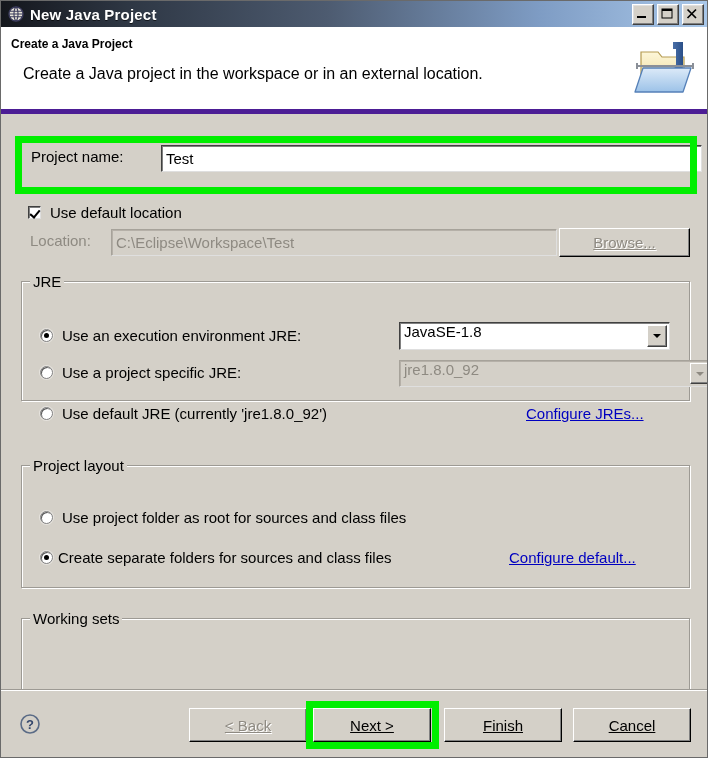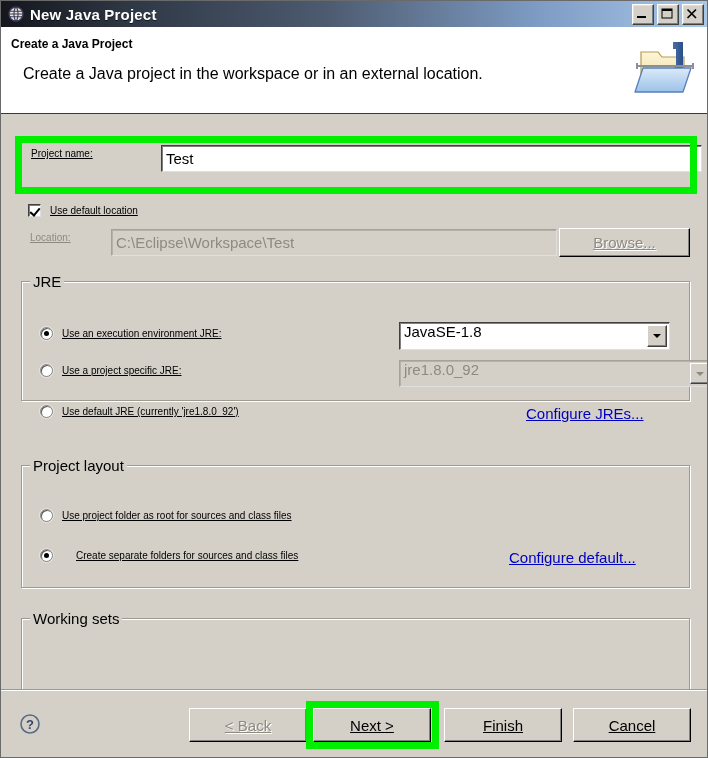--- a/index.html
+++ b/index.html
@@ -69,21 +69,21 @@
   }
   .win-btn svg { position: absolute; left: 0; top: 0; }
 
   
   .header {
     position: absolute;
     left: 0; top: 26px;
     width: 708px;
     height: 87px;
     background: #ffffff;
-    border-bottom: 1px solid #4c1d95;
+    border-bottom: 5px solid #4c1d95;
     box-sizing: border-box;
     overflow: hidden;
   }
   .header-title {
     position: absolute;
     left: 10px; top: 10px;
     font-size: 12px;
     font-weight: bold;
     color: #000000;
   }
@@ -104,24 +104,23 @@
     position: absolute;
     left: 0; top: 114px;
     width: 708px;
     height: 574px;
     background: #d4d0c8;
     overflow: hidden;
   }
 
   
   .lbl {
-    font-size: 10px;
-    color: #000000;
-    white-space: nowrap;
-    text-decoration: underline;
+    font-size: 15px;
+    color: #000000;
+    white-space: nowrap;
   }
   .lbl.disabled { color: #8e8a82; }
 
   .textfield {
     background: #ffffff;
     border-top: 1px solid #404040;
     border-left: 1px solid #404040;
     border-right: 1px solid #dfdfdf;
     border-bottom: 1px solid #dfdfdf;
     box-shadow: inset 1px 1px 0 #808080;
@@ -423,21 +422,21 @@
 
     <div class="group" style="left:20px; top:350px; width:669px; height:123px;">
       <span class="group-label">Project layout</span>
     </div>
 
     <div class="row" style="left:39px; top:394px; gap:9px;">
       <span class="radio"></span>
       <span class="lbl">Use project folder as root for sources and class files</span>
     </div>
 
-    <div class="row" style="left:39px; top:434px; gap:23px;">
+    <div class="row" style="left:39px; top:434px; gap:5px;">
       <span class="radio selected"></span>
       <span class="lbl">Create separate folders for sources and class files</span>
     </div>
     <div class="link" style="position:absolute; left:508px; top:434px;">Configure default...</div>
 
     <div class="group" style="left:20px; top:503px; width:669px; height:110px;">
       <span class="group-label">Working sets</span>
     </div>
 
   </div>

